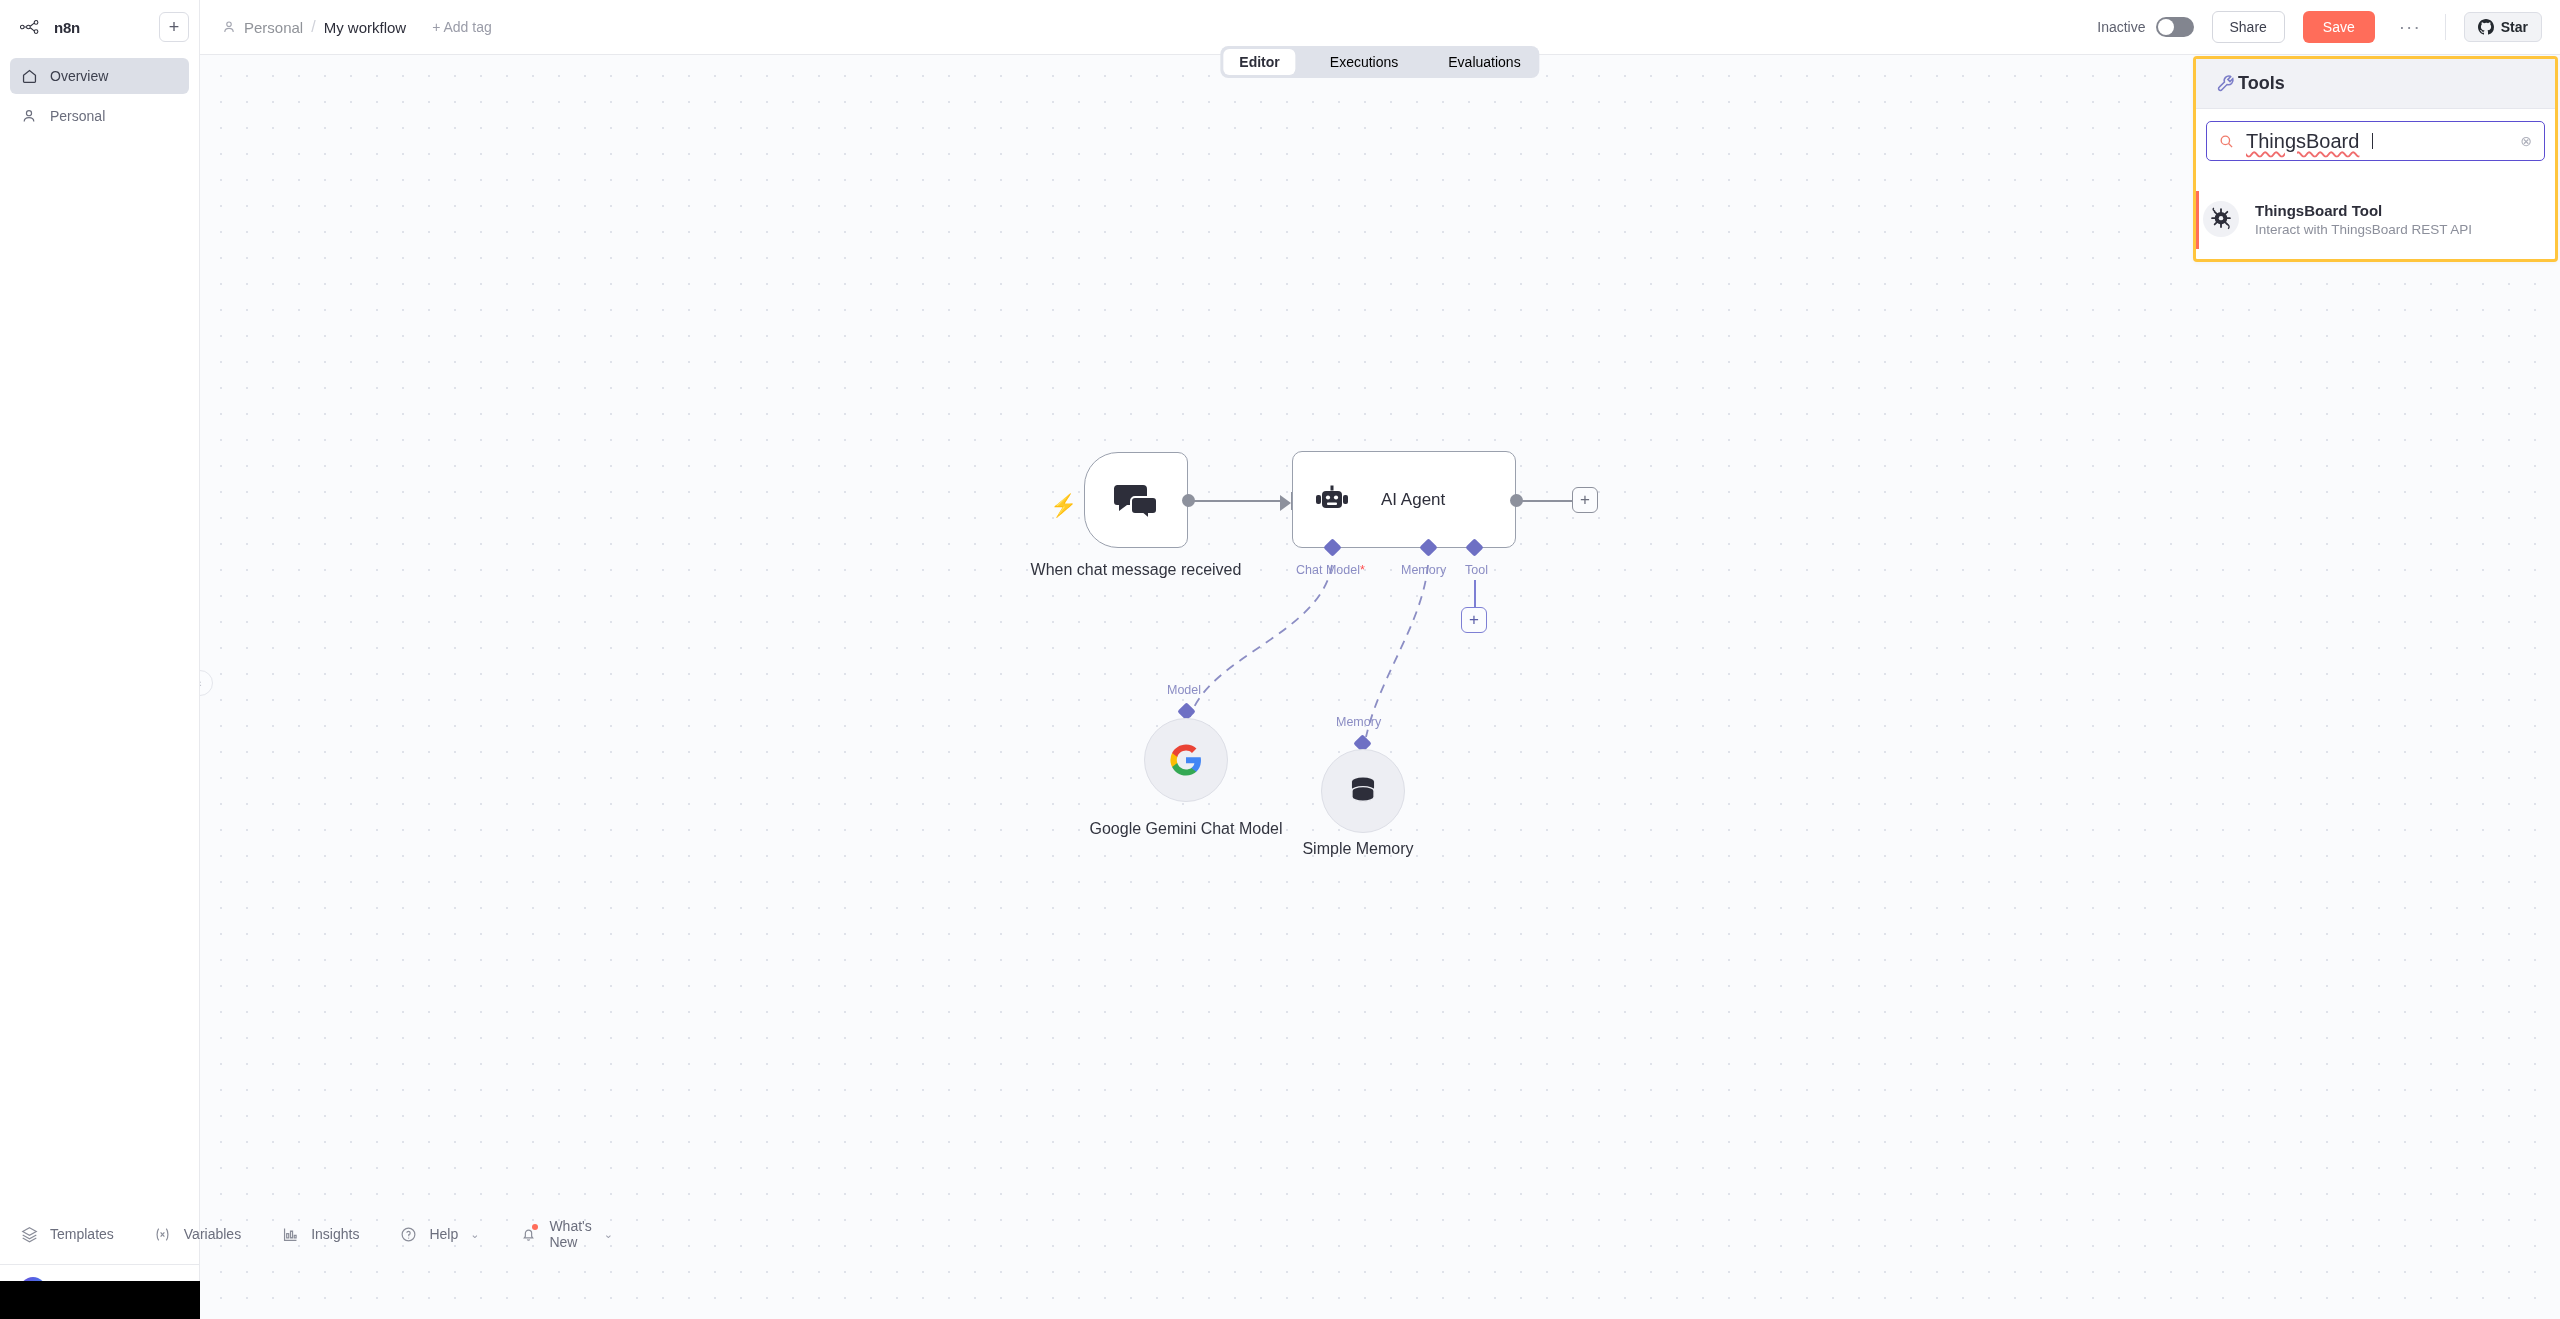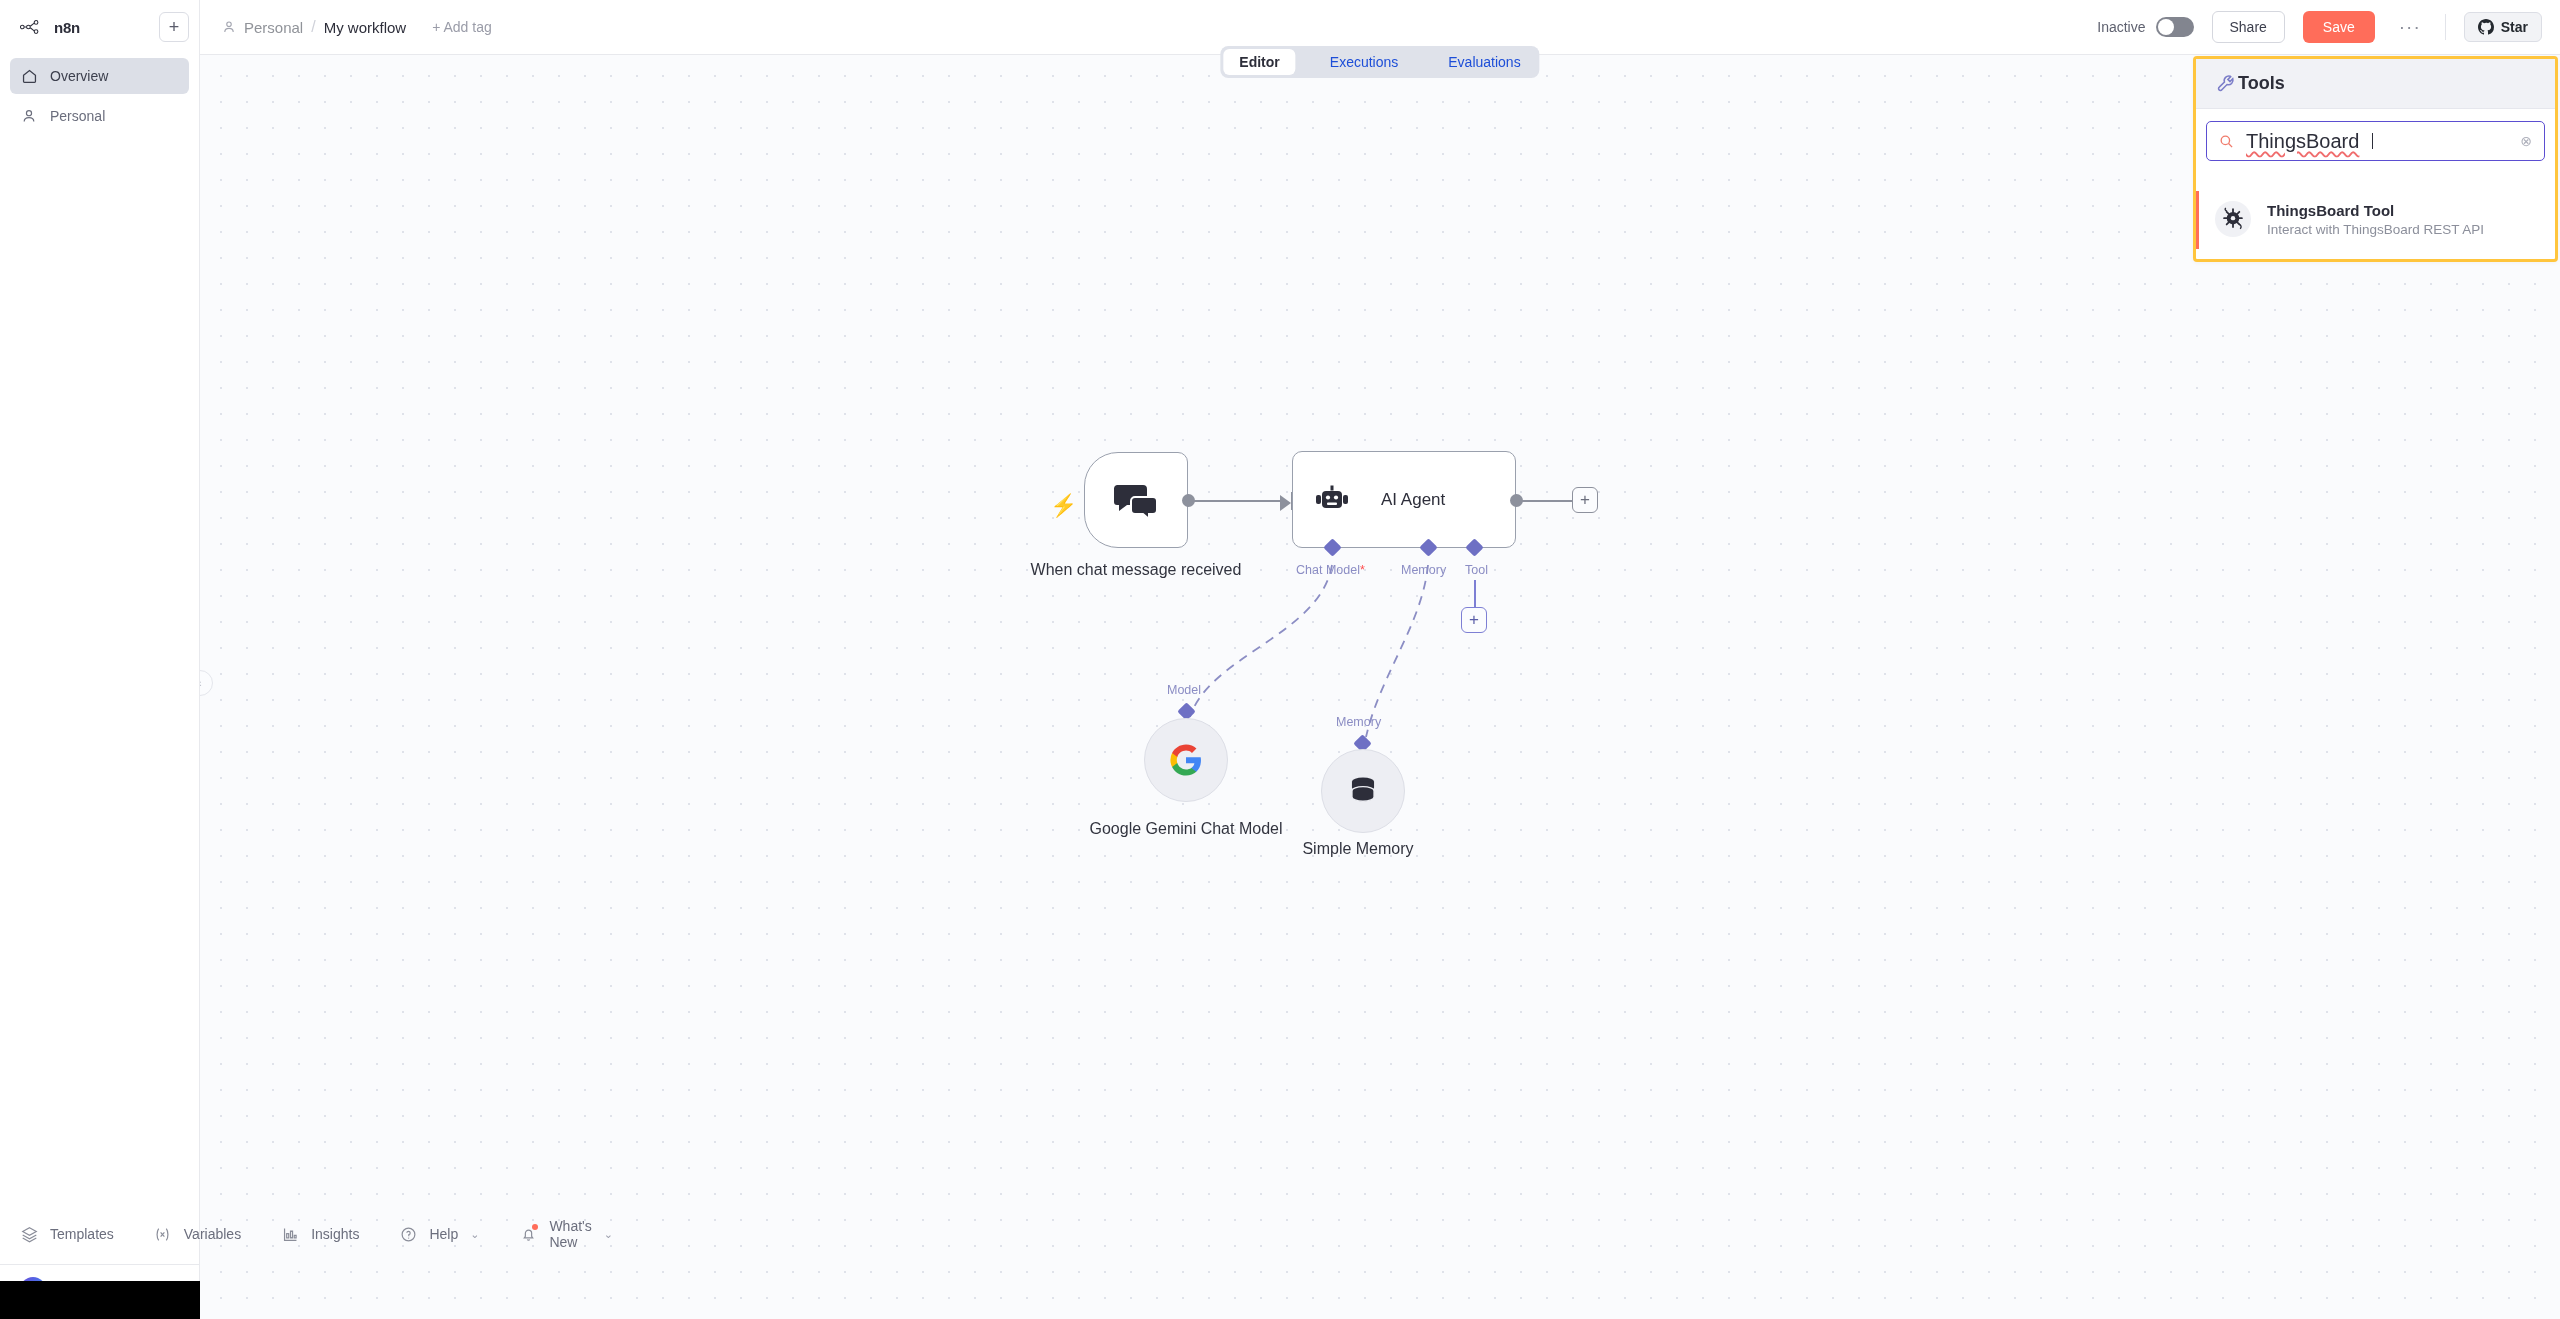--- a/index.html
+++ b/index.html
@@ -67,21 +67,21 @@
   .bc-title { font-size: 15px; color: #2d2e3a; }
   .add-tag { font-size: 14px; color: #9a9ca8; margin-left: 18px; cursor: pointer; }
 
   .tabs {
     position: absolute; left: 50%; transform: translateX(-50%); top: 46px;
     display: flex; align-items: center; gap: 18px;
     background: #dfe2ea; border-radius: 8px; padding: 3px;
     z-index: 16;
   }
   .tab {
-    font-size: 14px; color: #1d4ed8; padding: 5px 16px; border-radius: 6px; cursor: pointer;
+    font-size: 14px; color: #000000; padding: 5px 16px; border-radius: 6px; cursor: pointer;
   }
   .tab.active { background: #ffffff; color: #2d2e3a; font-weight: 600; }
 
   .topbar-right { margin-left: auto; display: flex; align-items: center; gap: 18px; padding-right: 18px; }
   .inactive-wrap { display: flex; align-items: center; gap: 10px; }
   .inactive-label { font-size: 14px; color: #5f6270; }
   .toggle {
     width: 38px; height: 20px; border-radius: 10px; background: #82858f;
     position: relative; cursor: pointer;
   }
@@ -214,21 +214,21 @@
     font-size: 20px; color: #2d2e3a;
     text-decoration: underline; text-decoration-style: wavy;
     text-decoration-color: #f06c6c; text-underline-offset: 3px;
     position: relative;
   }
   .caret { display:inline-block; width:1px; height: 16px; background:#2d2e3a; vertical-align:-3px; margin-left:1px; }
   .clear-ico { margin-left: auto; color: #aeb0bb; font-size: 14px; cursor: pointer; }
   .tp-list { padding: 18px 0 10px 0; }
   .tp-item {
     display: flex; align-items: center; gap: 16px;
-    padding: 10px 16px 12px 16px; cursor: pointer;
+    padding: 10px 16px 12px 4px; cursor: pointer;
     border-left: 3px solid #ff6d5a;
   }
   .tp-item-ico {
     width: 36px; height: 36px; border-radius: 50%; background: #f0f1f5;
     display: flex; align-items: center; justify-content: center; flex: 0 0 36px;
   }
   .tp-item-name { font-size: 15px; font-weight: 700; color: #2d2e3a; }
   .tp-item-desc { font-size: 13.5px; color: #8c8f9b; margin-top: 3px; }
 
   .bottom-black { position: absolute; left: 0; bottom: 0; width: 200px; height: 38px; background: #000; z-index: 40; }

